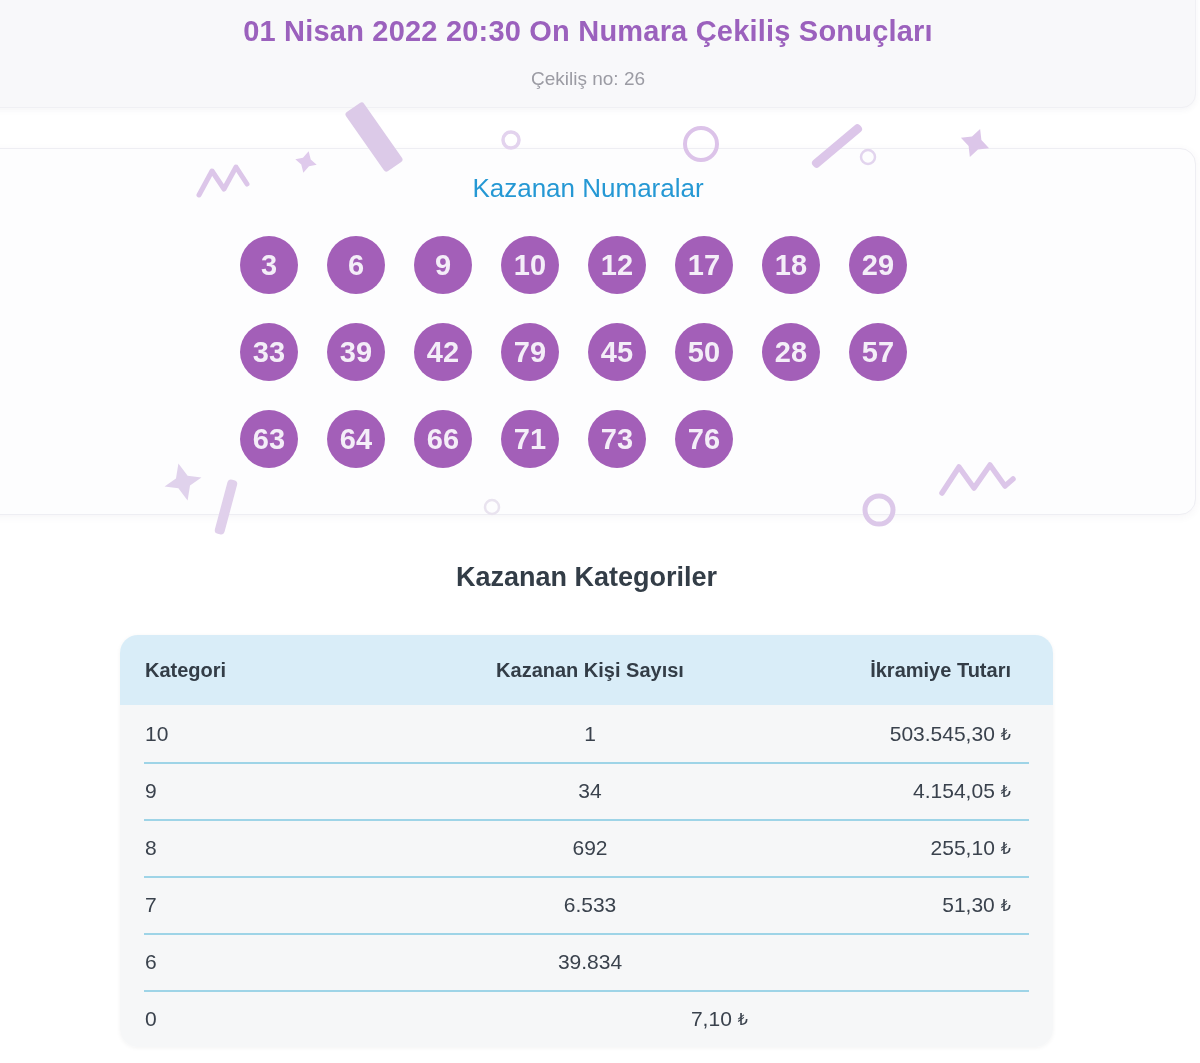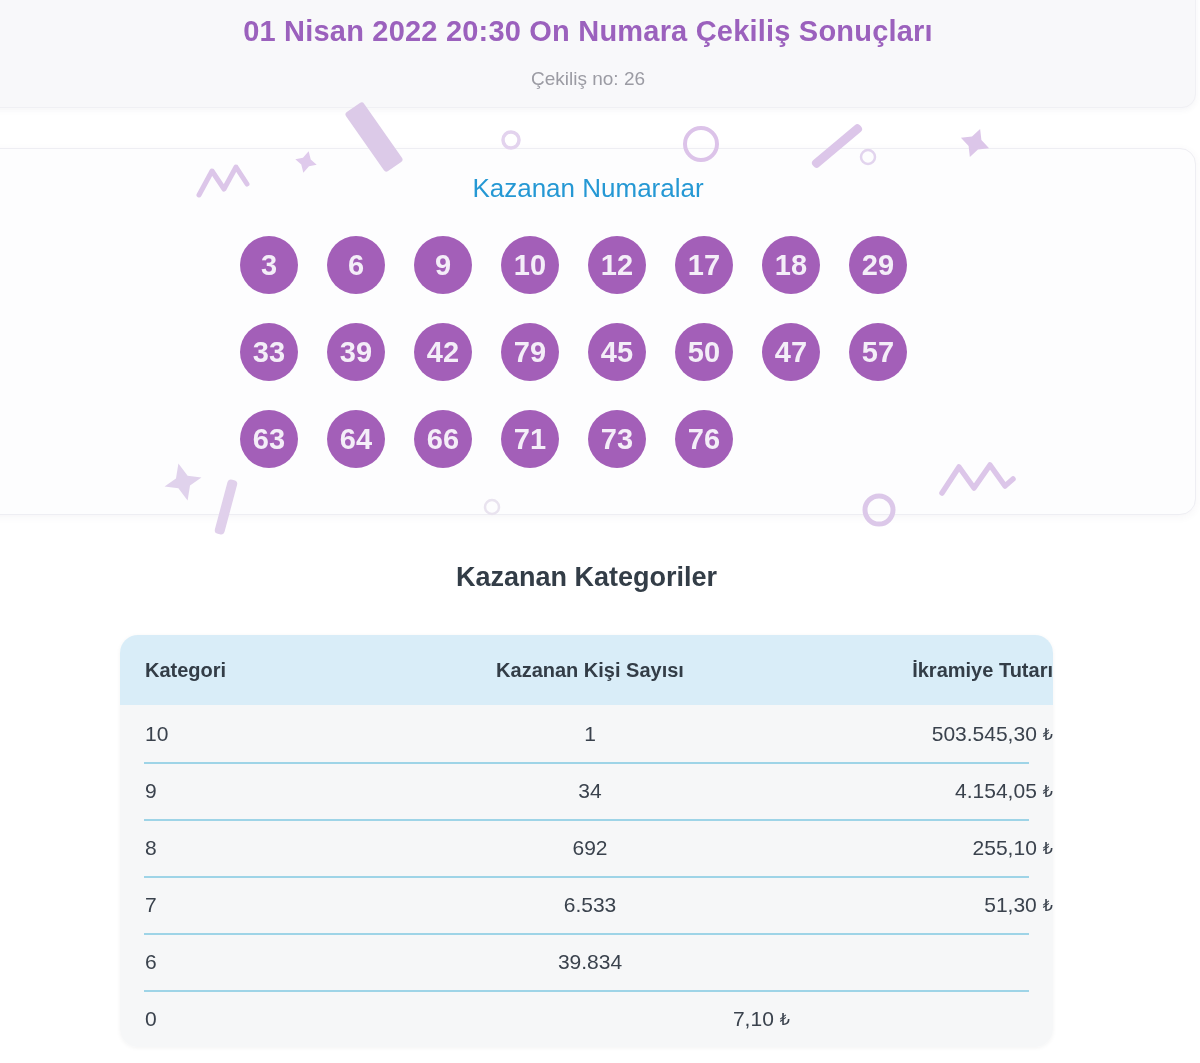--- a/index.html
+++ b/index.html
@@ -111,21 +111,21 @@
     color: #3a424d;
     position: relative;
   }
   .trow:not(:first-child)::before {
     content: "";
     position: absolute; top: 0; left: 24px; right: 24px;
     height: 2px; background: var(--sep);
   }
   .c1 { text-align: left; padding-left: 25px; }
   .c2 { text-align: center; }
-  .c3 { text-align: right; }
+  .c3 { text-align: right; padding-right: 42px; }
   .currency {
     font-size: 16px; margin-left: 6px;
     position: relative; top: -1px;
   }
 </style>
 </head>
 <body style="--purple: #9b61bd; --blue: #2598d4; --ball: #a35fb8; --dark: #333d47; --gray: #9b9ba3; --thead-bg: #d9edf8; --row-bg: #f6f7f8; --sep: #9ed4e7;">
 
 <div id="stage">
 
@@ -147,21 +147,21 @@
           <div class="ball">18</div>
           <div class="ball">29</div>
         </div>
         <div class="ball-row">
           <div class="ball">33</div>
           <div class="ball">39</div>
           <div class="ball">42</div>
           <div class="ball">79</div>
           <div class="ball">45</div>
           <div class="ball">50</div>
-          <div class="ball">47</div>
+          <div class="ball">28</div>
           <div class="ball">57</div>
         </div>
         <div class="ball-row">
           <div class="ball">63</div>
           <div class="ball">64</div>
           <div class="ball">66</div>
           <div class="ball">71</div>
           <div class="ball">73</div>
           <div class="ball">76</div>
         </div>

